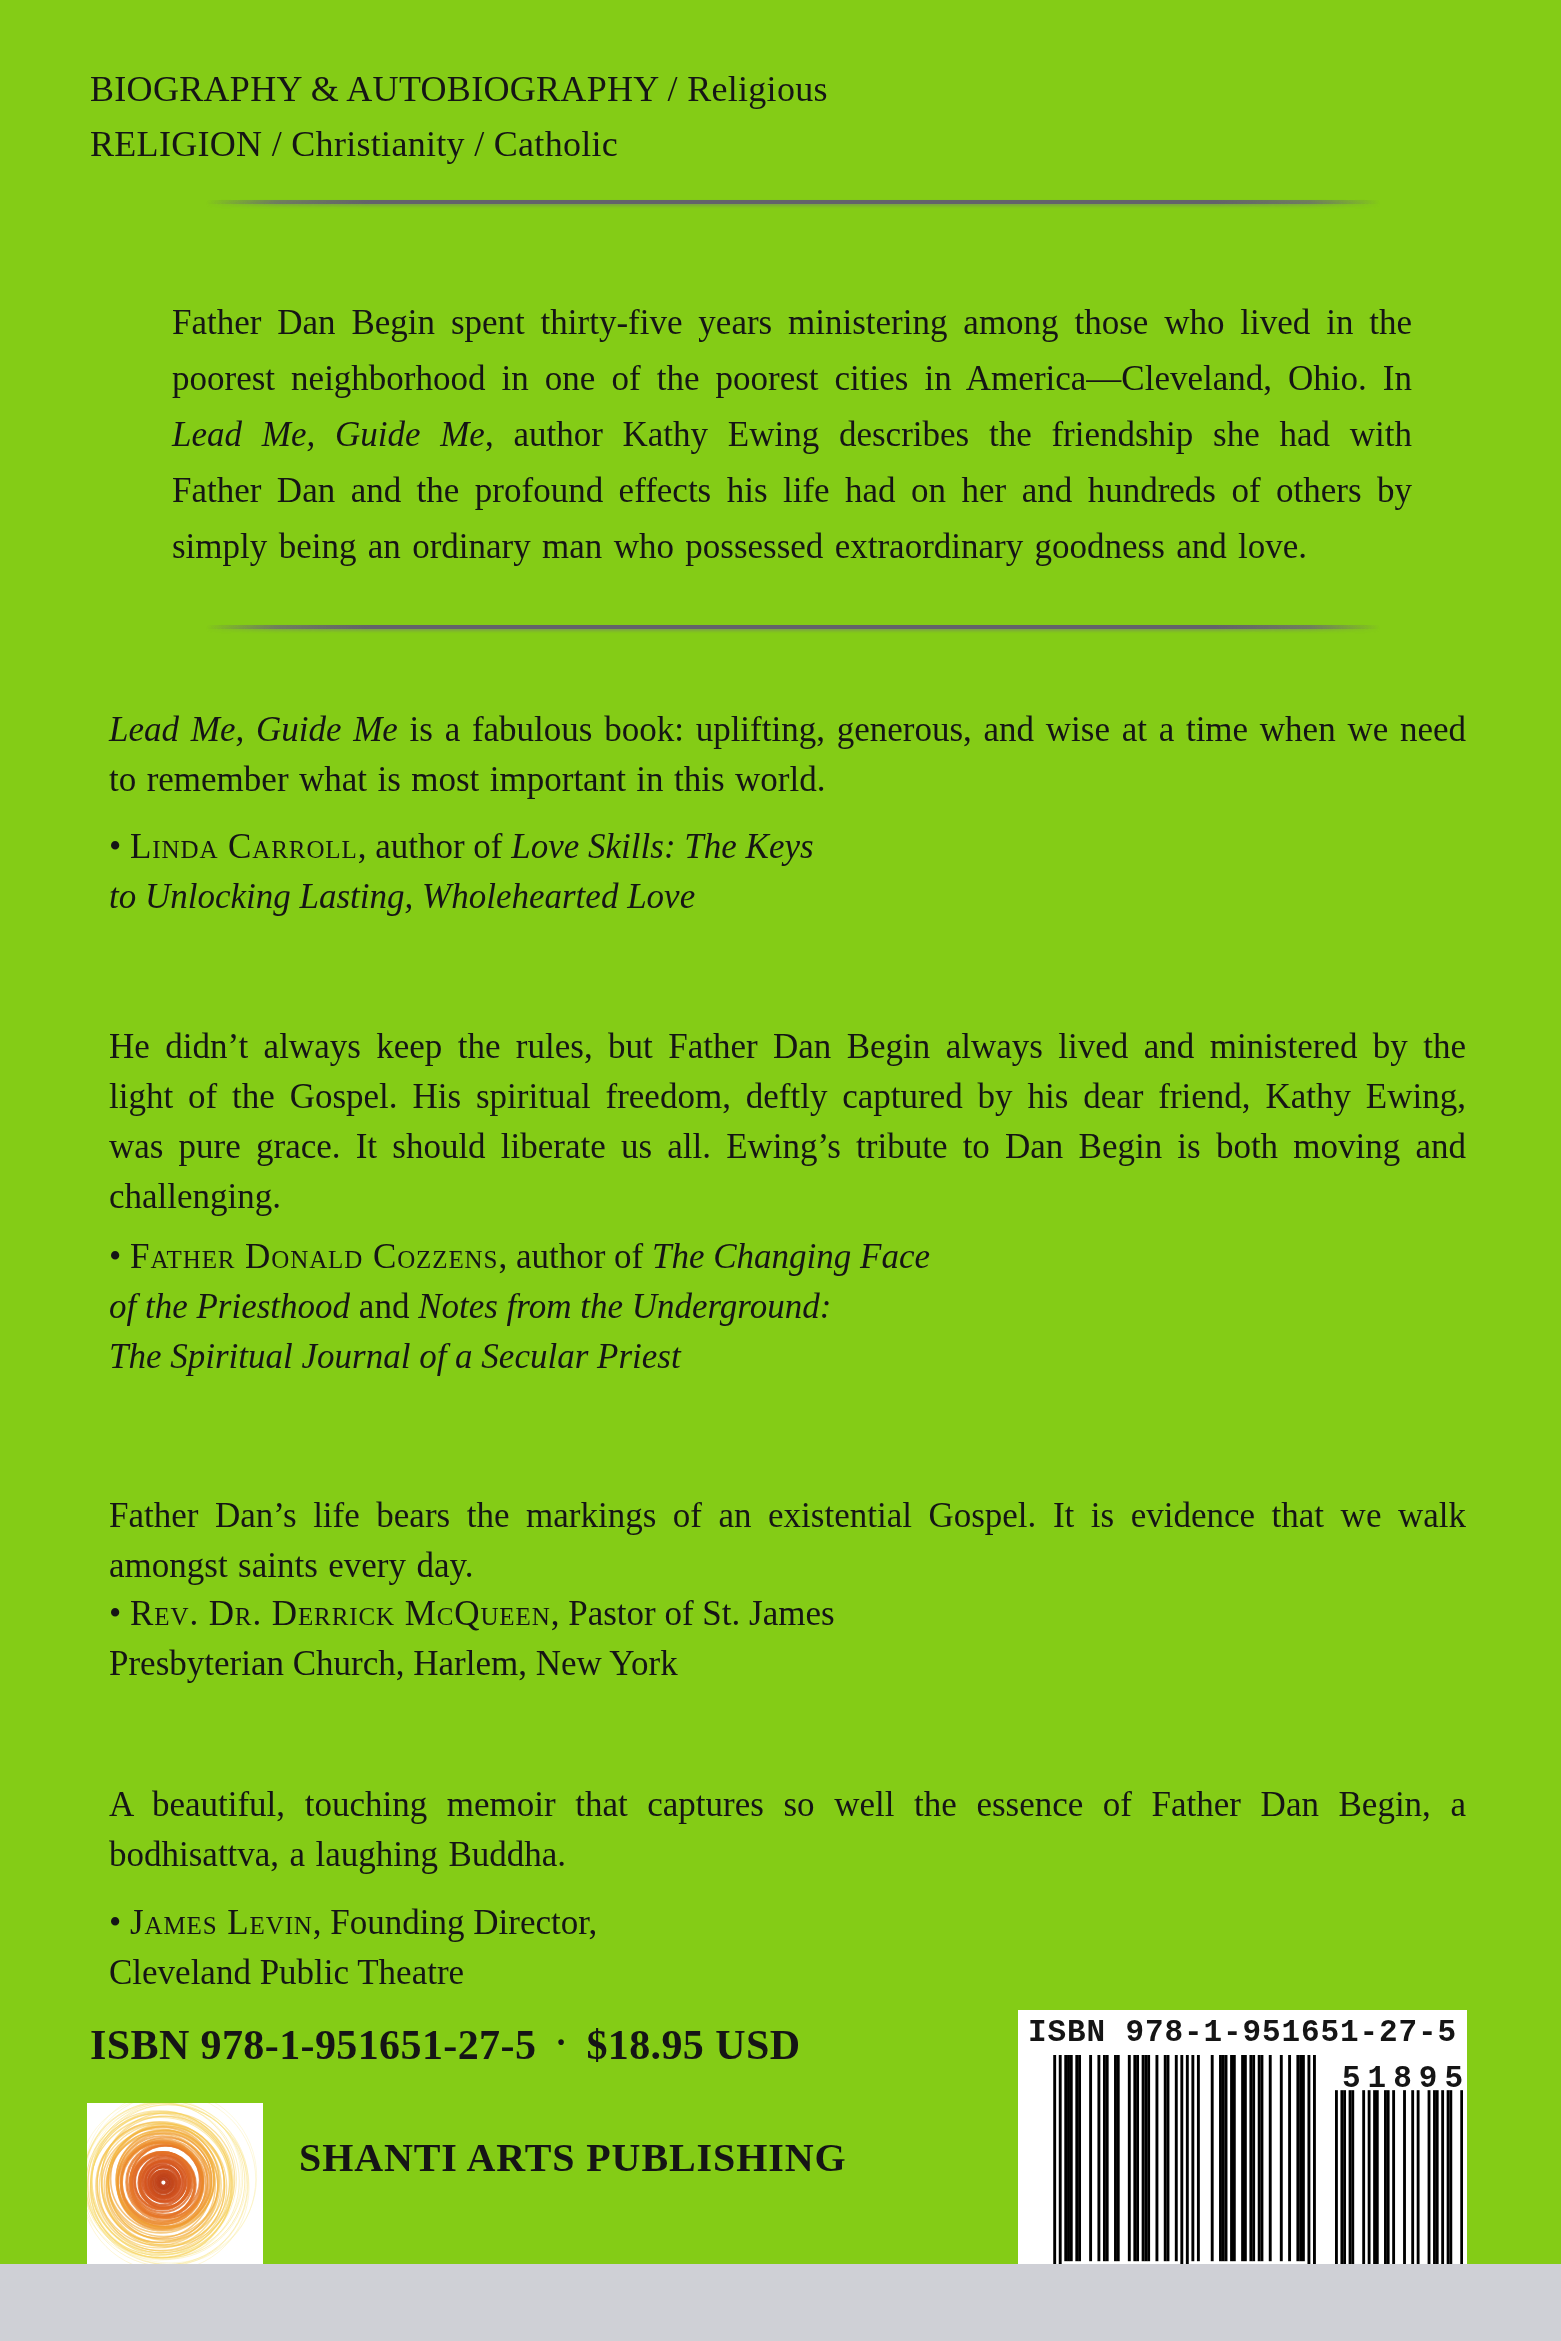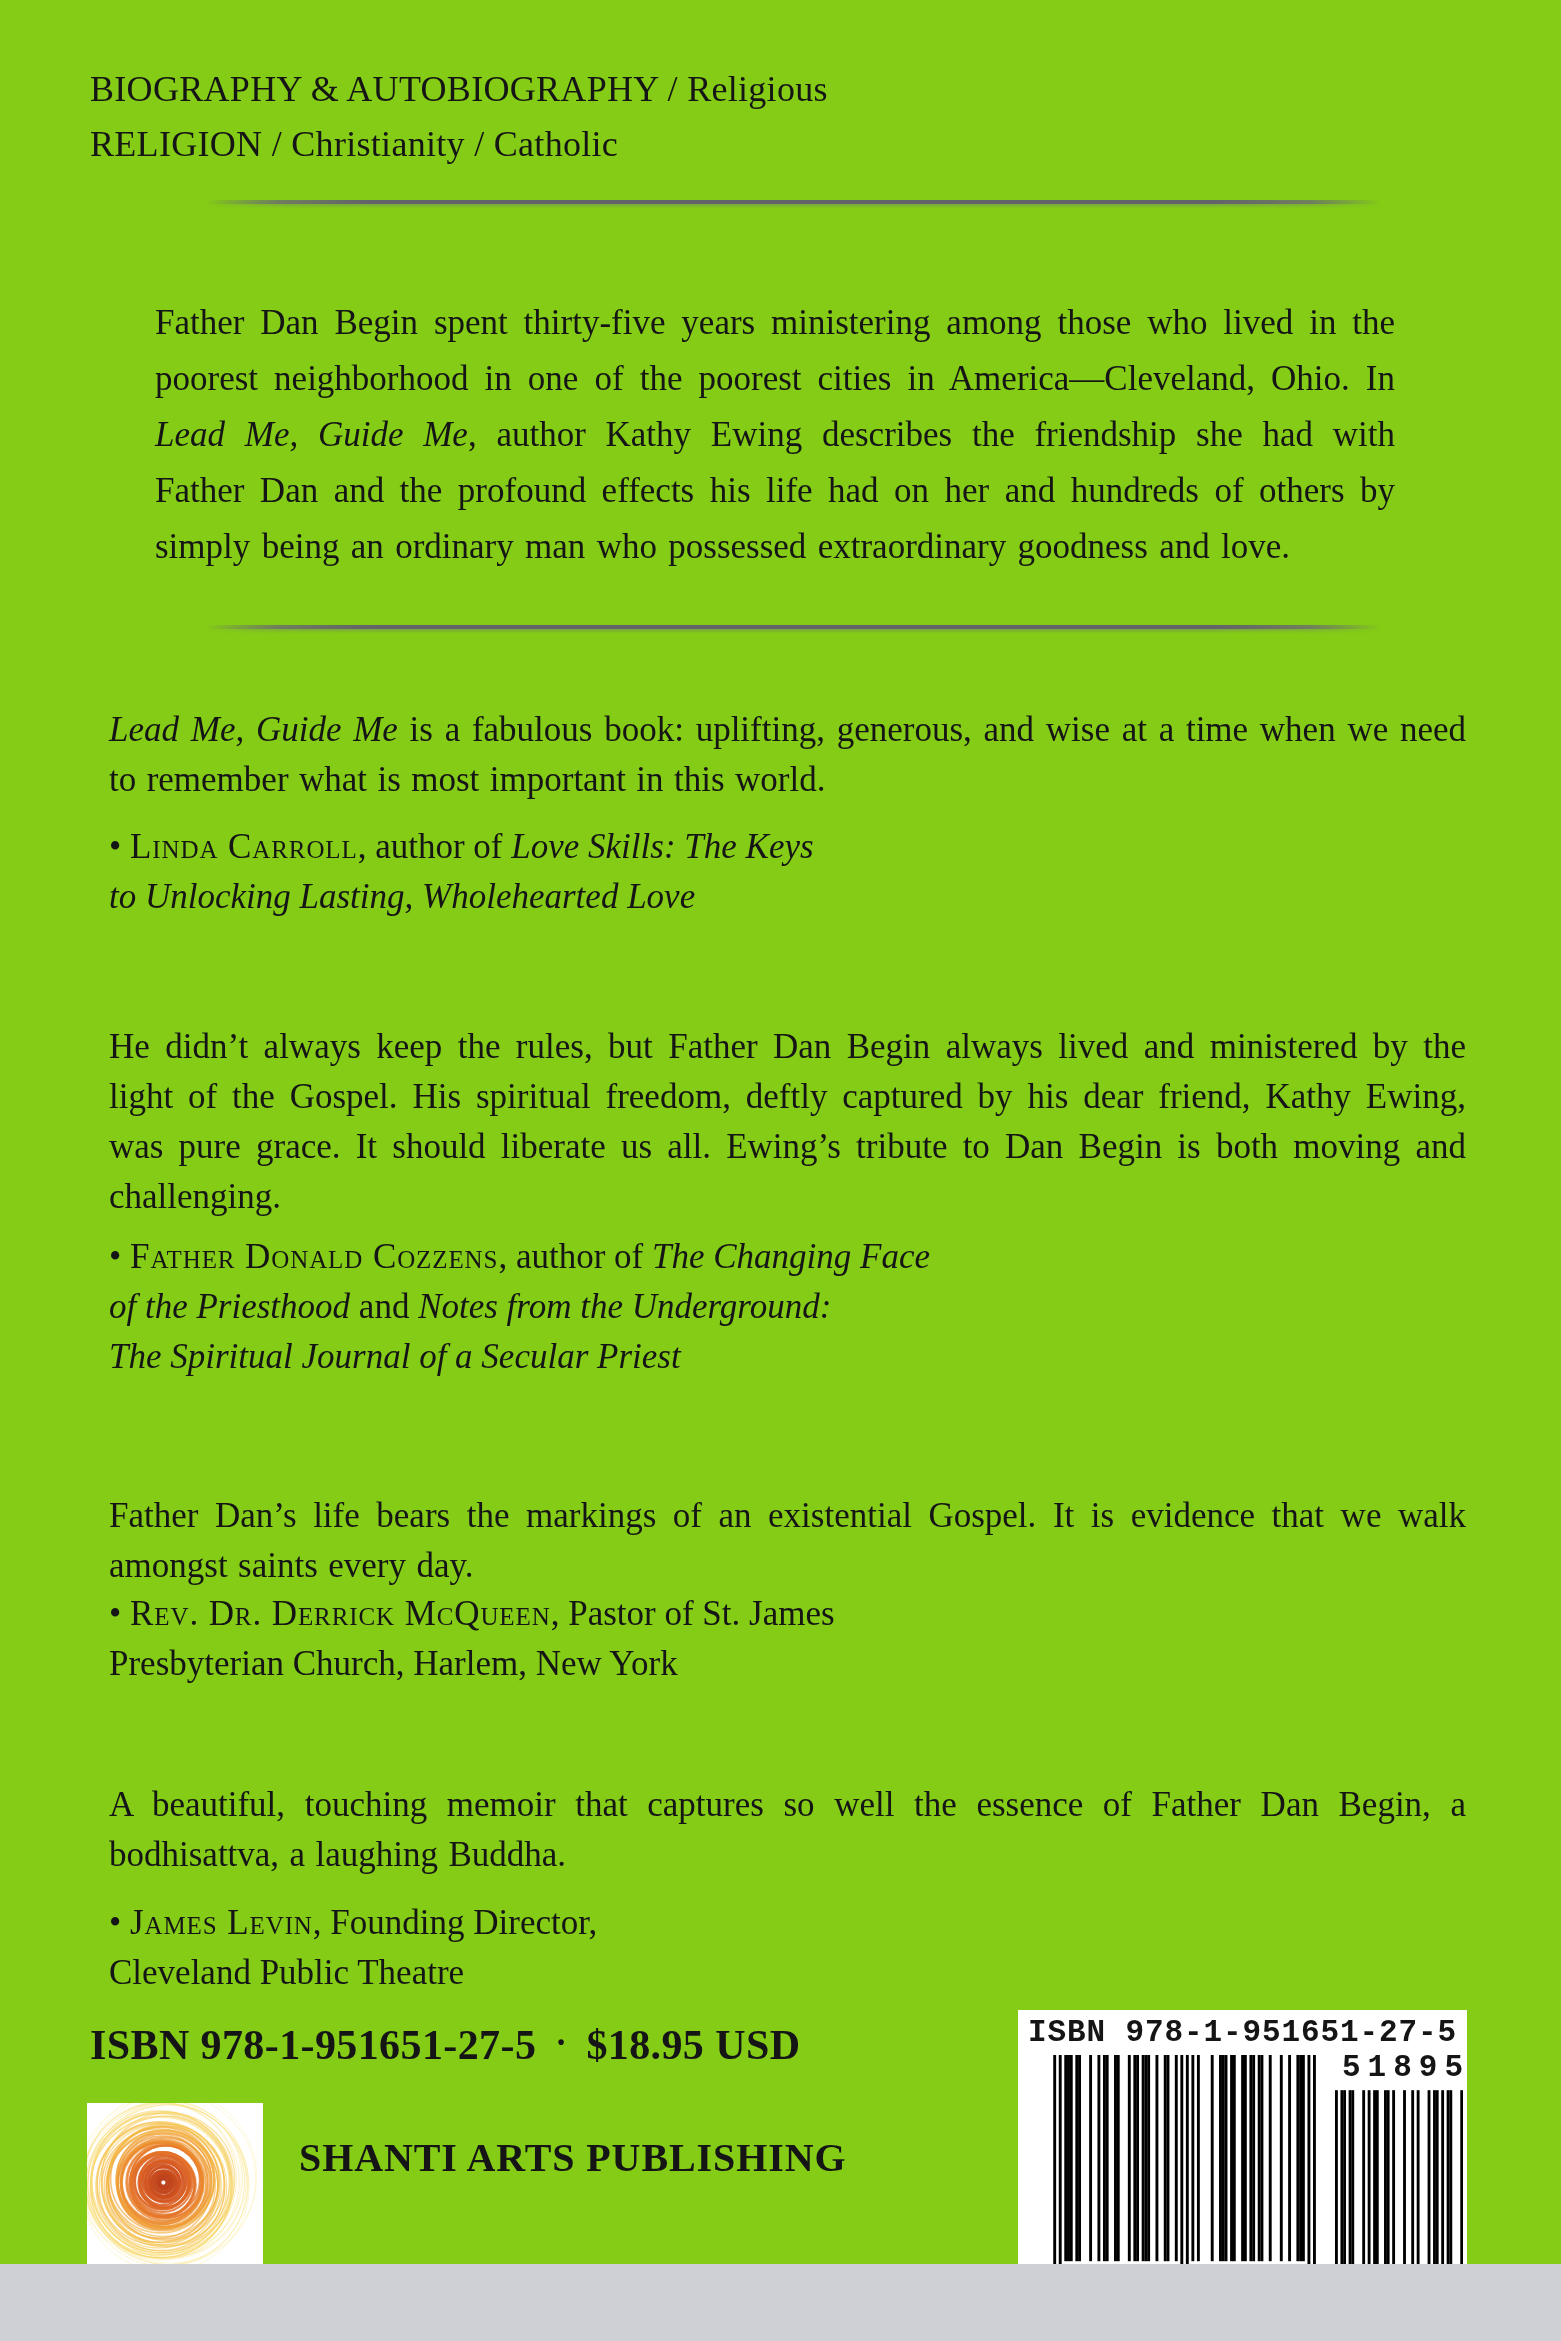--- a/index.html
+++ b/index.html
@@ -4,21 +4,21 @@
 <style>
   html,body{margin:0;padding:0;background:#cfd0d6;}
   .page{position:relative;width:1561px;height:2264px;background:#84cc16;color:#151515;
         font-family:"Liberation Serif",serif;overflow:hidden;}
   .cats{position:absolute;left:90px;top:62px;font-size:36px;line-height:55px;letter-spacing:0.3px;}
   .divider{position:absolute;left:206px;width:1174px;height:4.3px;border-radius:2.6px;
         background:linear-gradient(90deg,rgba(106,106,112,0) 0%,rgba(106,106,112,.75) 6%,
         #63636a 14%,#63636a 86%,rgba(106,106,112,.75) 94%,rgba(106,106,112,0) 100%);
         filter:drop-shadow(0 2.6px 1.7px rgba(110,110,125,.45));}
   .d1{top:200px}.d2{top:625px}
-  .syn{position:absolute;left:155px;top:260px;width:1240px;font-size:35px;line-height:56px;
+  .syn{position:absolute;left:172px;top:260px;width:1240px;font-size:35px;line-height:56px;
         text-align:justify;word-spacing:2.6px;}
   .quote{position:absolute;left:109px;width:1357px;font-size:35px;line-height:50px;
         text-align:justify;word-spacing:1.7px;}
   .q1{top:670px}.q2{top:987px}.q3{top:1456px}.q4{top:1745px}
   .attr{position:absolute;left:109px;width:1357px;font-size:35px;line-height:50px;
         text-align:left;white-space:pre-line;}
   .a1{top:787px}.a2{top:1197px}.a3{top:1554px}.a4{top:1863px}
   .it{font-style:italic;}
   .sc{font-variant:small-caps;letter-spacing:0.9px;}
   .isbnline{position:absolute;left:90px;top:2021px;font-size:42px;font-weight:700;letter-spacing:0.4px;}
@@ -26,21 +26,21 @@
   .logobox{position:absolute;left:87px;top:2103px;width:176px;height:167px;background:#ffffff;}
   .logobox svg{display:block;width:176px;height:167px;}
   .pub{position:absolute;left:299px;top:2122px;font-size:40px;font-weight:700;line-height:71px;letter-spacing:0.9px;}
   .bcbox{position:absolute;left:1018px;top:2010px;width:449px;height:298px;background:#ffffff;}
   .bch{position:absolute;top:5.2px;left:0;width:100%;text-align:center;
         font-family:"Liberation Mono",monospace;font-size:31px;font-weight:700;letter-spacing:0.9px;}
   .bcsvg{position:absolute;left:35px;top:45px;}
   .bcsvg rect, .bcasvg rect{fill:#000000;}
   .bcd{position:absolute;left:5.2px;top:253px;width:300px;font-family:Liberation Mono, monospace;
         font-size:38px;font-weight:700;letter-spacing:-0.9px;}
-  .bca{position:absolute;left:317px;top:40px;width:128px;text-align:right;
+  .bca{position:absolute;left:317px;top:51px;width:128px;text-align:right;
         font-family:"Liberation Mono",monospace;font-size:31px;font-weight:700;
         letter-spacing:7px;text-indent:7px;}
   .bcasvg{position:absolute;left:317px;top:80px;}
 </style>
 </head>
 <body>
 
 <div class="page">
 
   <div class="cats">

